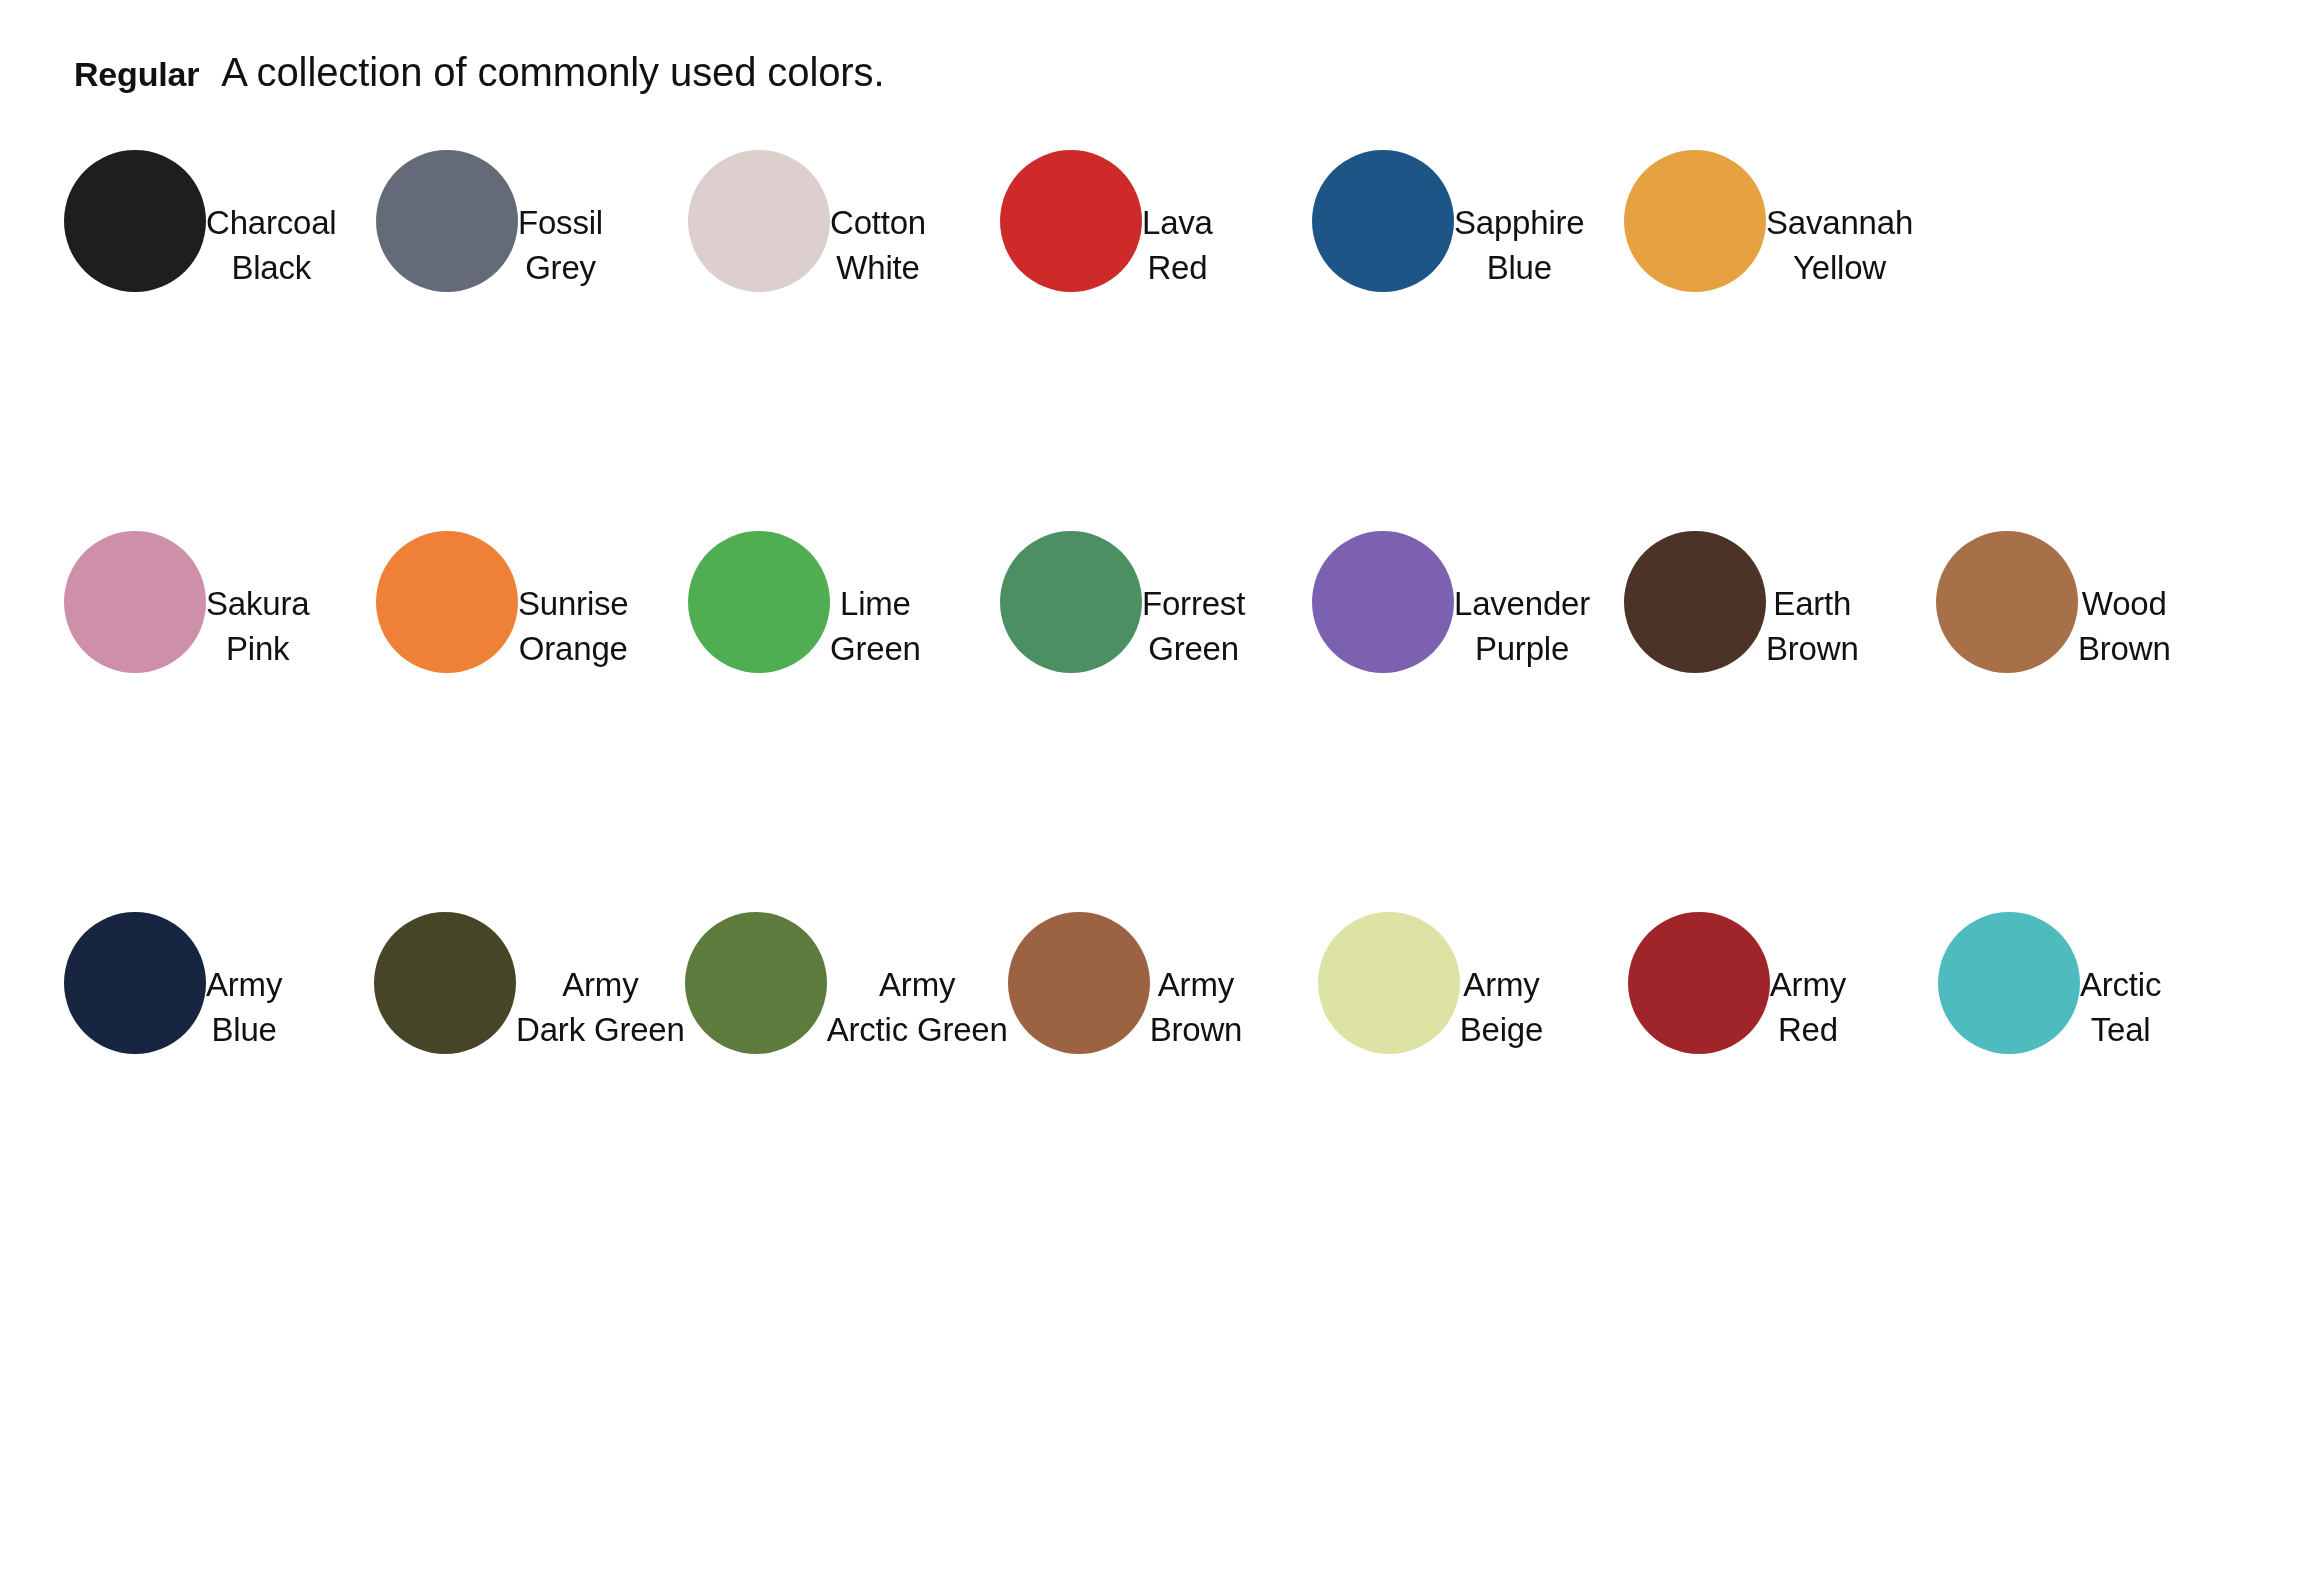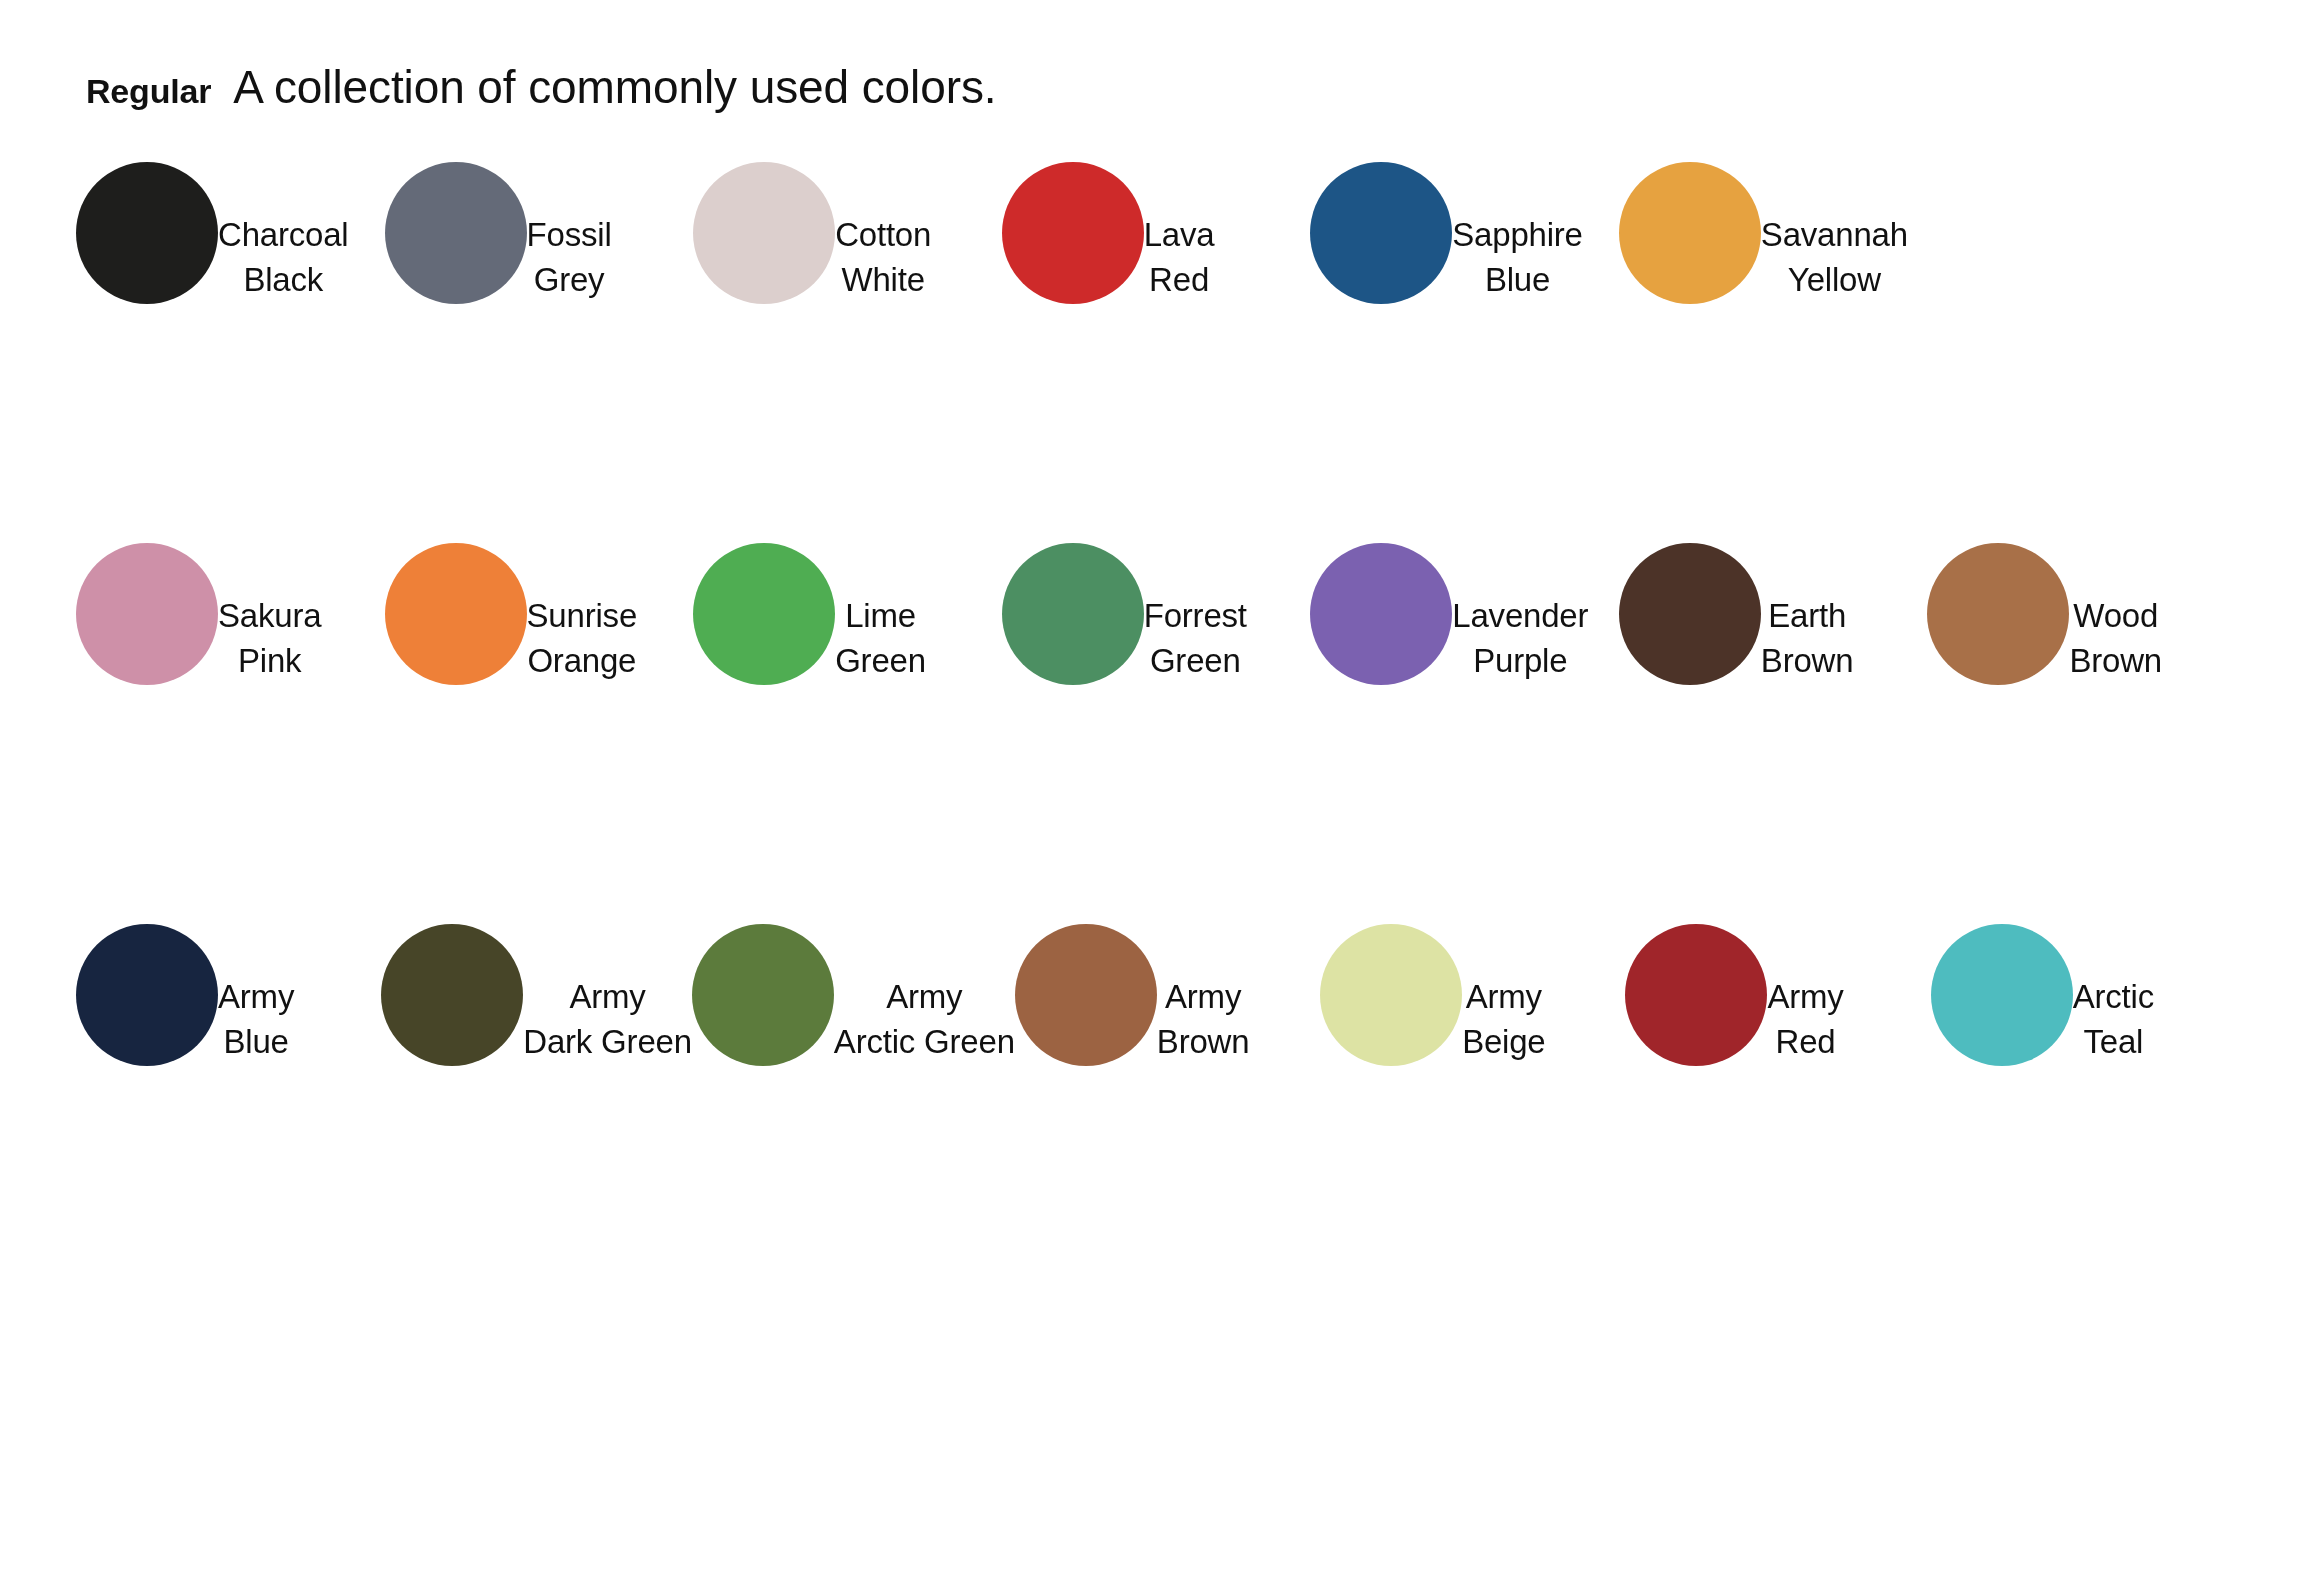--- a/index.html
+++ b/index.html
@@ -14,41 +14,41 @@
     height: 1595px;
     font-family: "Liberation Sans", sans-serif;
     color: #111111;
     overflow: hidden;
   }
 
   .palette-page {
     width: 2312px;
     height: 1442px;
     position: relative;
-    padding: 12px;
+    padding: 0;
   }
 
   
   .palette-header {
     display: flex;
     align-items: baseline;
     gap: 22px;
     padding: 52px 0 0 74px;
     height: 104px;
   }
   .palette-header-title {
     font-size: 34px;
     font-weight: bold;
     letter-spacing: -0.2px;
     line-height: 1;
     color: #111111;
     white-space: nowrap;
   }
   .palette-header-desc {
-    font-size: 46px;
+    font-size: 40px;
     font-weight: normal;
     letter-spacing: -0.1px;
     line-height: 1;
     color: #111111;
     white-space: nowrap;
   }
 
   
   .palette-grid {
     padding: 0 64px 0 64px;

